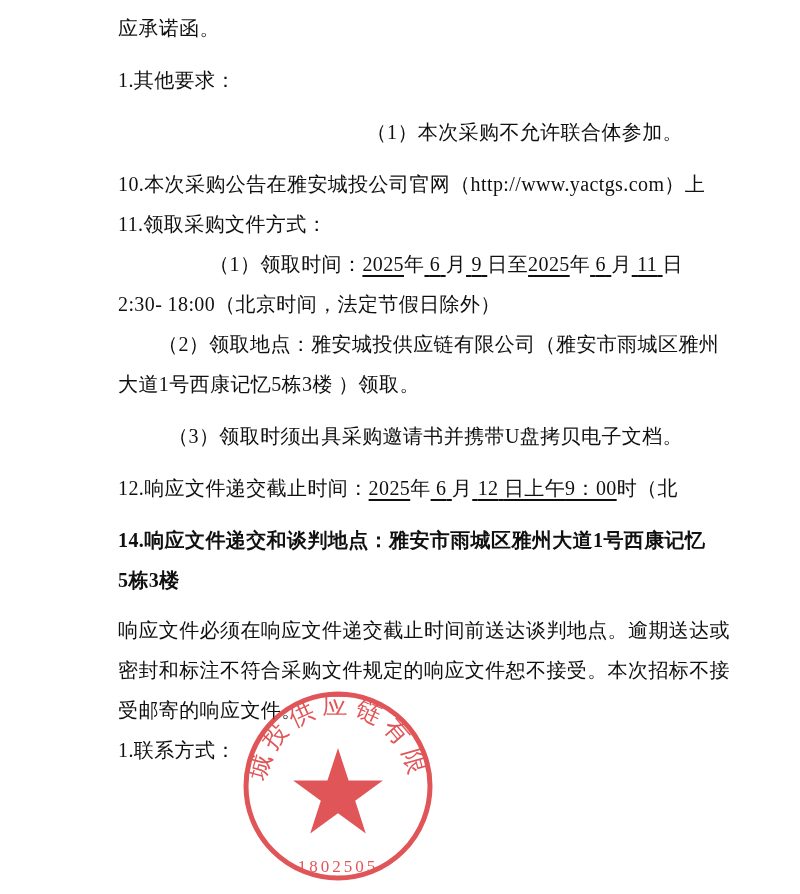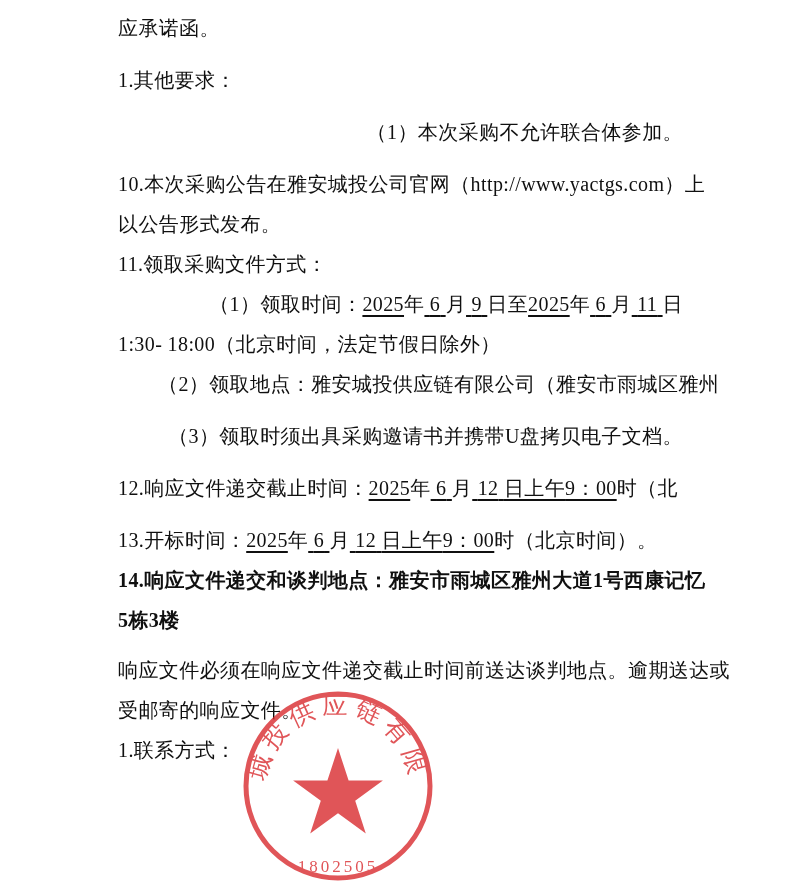--- a/index.html
+++ b/index.html
@@ -70,54 +70,52 @@
 
     <p>1.其他要求：</p>
 
     <p style="height:12px;line-height:12px;">&nbsp;</p>
 
     <p class="indent-2">（1）本次采购不允许联合体参加。</p>
 
     <p style="height:12px;line-height:12px;">&nbsp;</p>
 
     <p>10.本次采购公告在雅安城投公司官网（http://www.yactgs.com）上</p>
-    <p>以公告形式发布。</p>
 
     <p>11.领取采购文件方式：</p>
 
     <p class="indent-2">
       <span>（1）领取时间：</span><span class="u">2025</span><span>年</span><span class="u">&nbsp;<span>6</span>&nbsp;</span><span>月</span><span class="u">&nbsp;<span>9</span>&nbsp;</span><span>日</span><span>至</span><span class="u">2025</span><span>年</span><span class="u">&nbsp;<span>6</span>&nbsp;</span><span>月</span><span class="u">&nbsp;<span>11</span>&nbsp;</span><span>日</span>
     </p>
 
-    <p>1:30- 18:00（北京时间，法定节假日除外）</p>
+    <p>2:30- 18:00（北京时间，法定节假日除外）</p>
 
     <p class="indent-2">（2）领取地点：雅安城投供应链有限公司（雅安市雨城区雅州</p>
+    <p>大道1号西康记忆5栋3楼 ）领取。</p>
 
     <p style="height:12px;line-height:12px;">&nbsp;</p>
 
     <p class="indent-2">（3）领取时须出具采购邀请书并携带U盘拷贝电子文档。</p>
 
     <p style="height:12px;line-height:12px;">&nbsp;</p>
 
     <p>
       <span>12.响应文件递交截止时间：</span><span class="u">2025</span><span>年</span><span class="u">&nbsp;<span>6</span>&nbsp;</span><span>月</span><span class="u">&nbsp;<span>12</span>&nbsp;</span><span class="u">日上午</span><span class="u">9：00</span><span>时</span><span>（北</span>
     </p>
 
     <p style="height:12px;line-height:12px;">&nbsp;</p>
 
-    <p>
-      <span>13.开标时间：</span><span class="u">2025</span><span>年</span><span class="u">&nbsp;<span>6</span>&nbsp;</span><span>月</span><span class="u">&nbsp;<span>12</span>&nbsp;</span><span class="u">日上午</span><span class="u">9：00</span><span>时</span><span>（北京时间）。</span>
-    </p>
 
     <p class="bold">14.响应文件递交和谈判地点：雅安市雨城区雅州大道1号西康记忆</p>
     <p class="bold">5栋3楼</p>
 
     <p style="height:10px;line-height:10px;">&nbsp;</p>
 
     <p>响应文件必须在响应文件递交截止时间前送达谈判地点。逾期送达或</p>
+    <p>密封和标注不符合采购文件规定的响应文件恕不接受。本次招标不接</p>
     <p>受邮寄的响应文件。</p>
 
     <p>1.联系方式：</p>
 
     <p style="height:6px;line-height:6px;">&nbsp;</p>
 
   </div>
 
   <div class="stamp">
     <svg width="200" height="200" viewBox="0 0 200 200" xmlns="http://www.w3.org/2000/svg">

